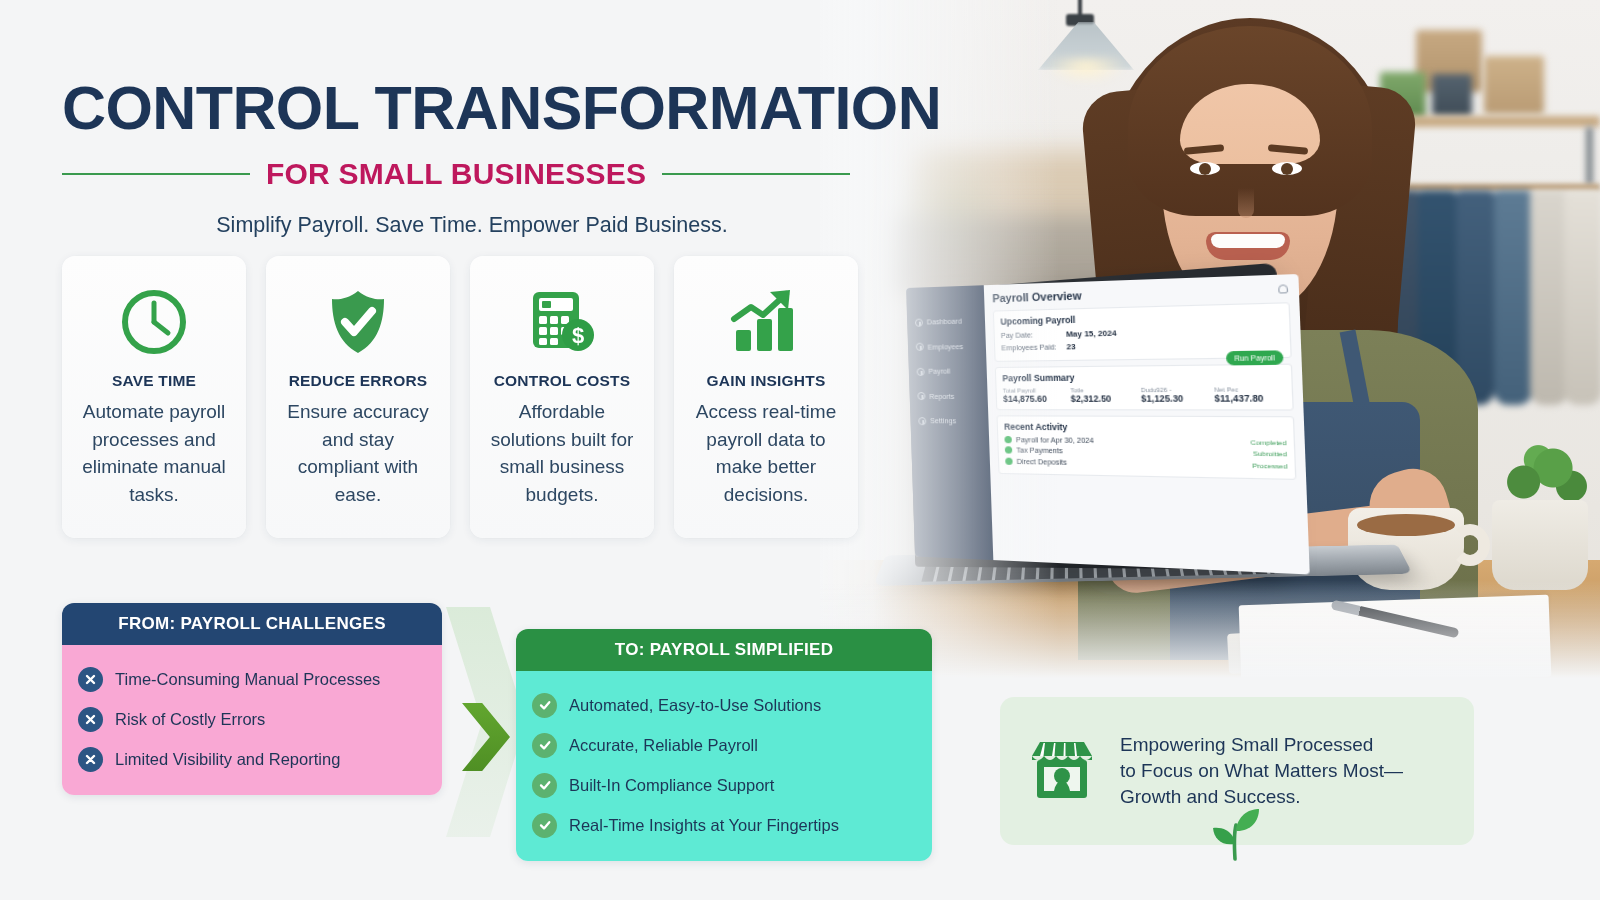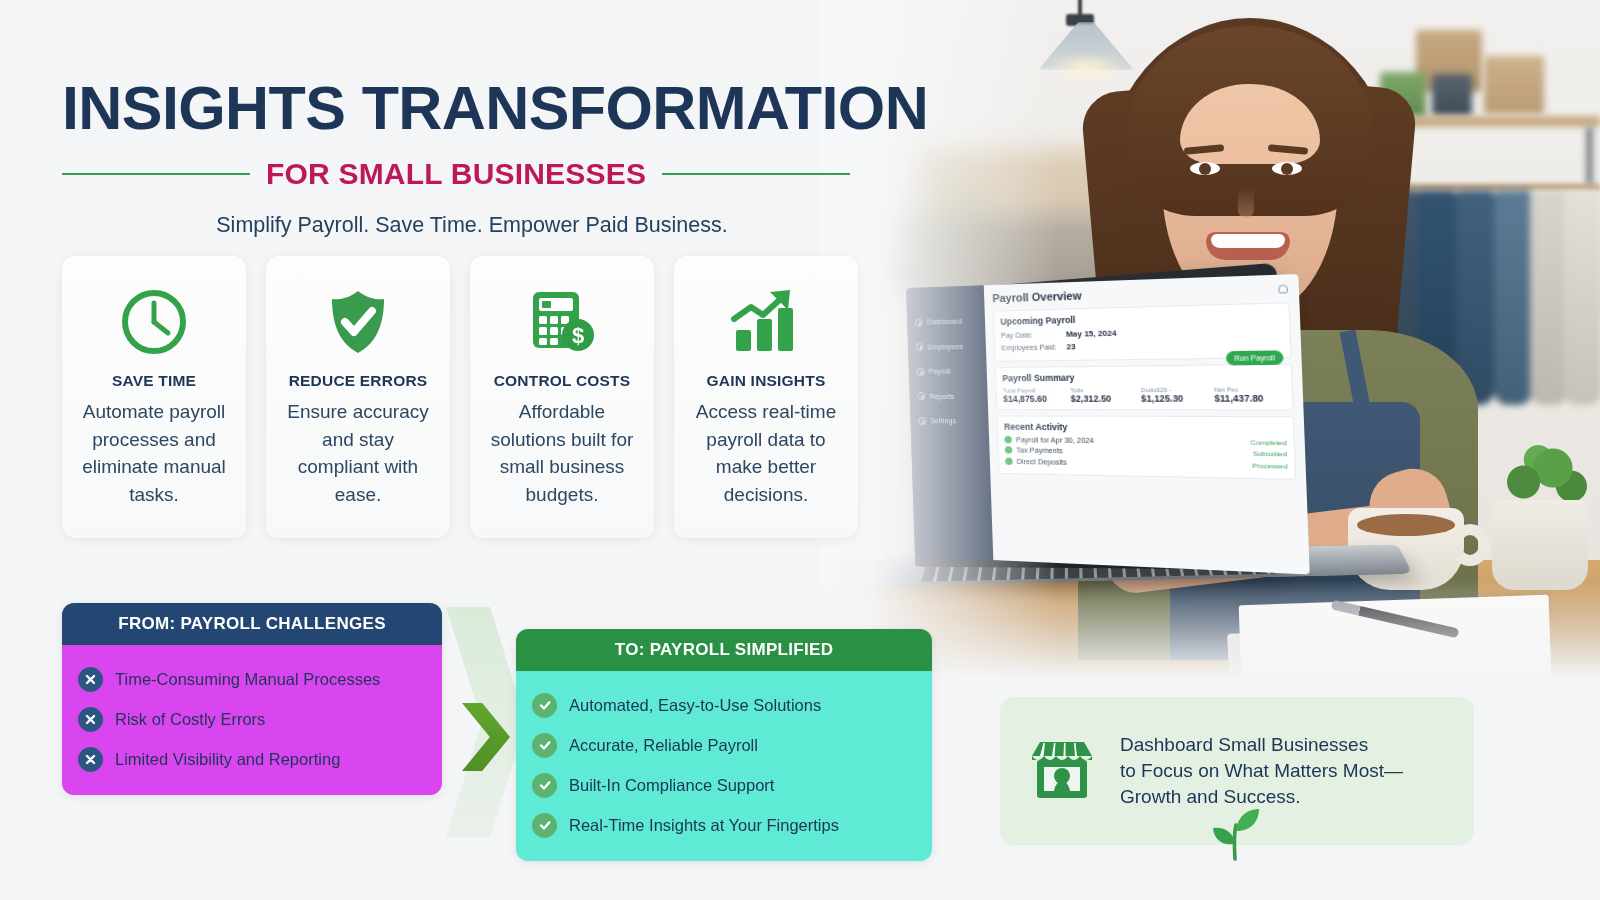--- a/index.html
+++ b/index.html
@@ -280,21 +280,21 @@
     box-shadow: 0 2px 9px rgba(30,50,80,.10); }
   #to-panel   { position:absolute; left: 516px; top: 629px; width: 416px; border-radius: 12px; overflow:hidden;
     box-shadow: 0 2px 9px rgba(30,50,80,.10); }
   .panel-head {
     text-align:center; color:#fff; font-weight:800; font-size: 17px;
     letter-spacing:.3px; padding: 11px 8px;
   }
   .panel-head.navy { background:#234672; }
   .panel-head.green{ background:#2a9044; }
   .panel-body { padding: 14px 16px 16px; }
-  .panel-body.navy { background:#d946ef; }
+  .panel-body.navy { background:#f9a8d4; }
   .panel-body.green{ background:#5eead4; }
   .pitem { display:flex; align-items:center; gap: 12px; padding: 7.5px 0; }
   .pitem-label { font-size: 16.5px; color:#1d3557; }
   .badge { width: 25px; height: 25px; border-radius:50%; flex:none;
            display:flex; align-items:center; justify-content:center; }
   .badge.x { background:#2c5584; }
   .badge.c { background:#5cb270; }
 
   
   #arrow { position:absolute; left: 446px; top: 607px; width: 80px; height: 230px; }
@@ -478,21 +478,21 @@
         </div>
       </div>
     </div>
   </div>
 
   <div class="fade-left"></div>
   <div class="fade-bottom"></div>
 </div>
 
 <div id="headline">
-  <div class="h1">INSIGHTS TRANSFORMATION</div>
+  <div class="h1">CONTROL TRANSFORMATION</div>
   <div class="subrow">
     <span class="rule left"></span>
     <span class="h2">FOR SMALL BUSINESSES</span>
     <span class="rule right"></span>
   </div>
   <div class="tagline">Simplify Payroll. Save Time. Empower Paid Business.</div>
 </div>
 
 <div id="cards">
 
@@ -643,21 +643,21 @@
         <path d="M49 20 L48 7 L49.5 7 L51 20 Z"></path>
       </g>
       <path d="M6 20 Q12 28 18 20 Q24 28 30 20 Q36 28 42 20 Q48 28 54 20 Q60 28 66 20 L66 24 L6 24 Z" fill="#2e9348"></path>
       <rect x="11" y="24" width="50" height="38" rx="3" fill="#2e9348"></rect>
       <rect x="18" y="31" width="36" height="24" fill="#eef6ee"></rect>
       <circle cx="36" cy="40" r="8" fill="#2e9348"></circle>
       <path d="M28 55 Q30 45 36 45 Q42 45 44 55 Z" fill="#2e9348"></path>
     </svg>
   </div>
   <div class="cta-text">
-    <div>Dashboard Small Businesses</div>
+    <div>Empowering Small Processed</div>
     <div>to Focus on What Matters Most—</div>
     <div>Growth and Success.</div>
   </div>
   <div class="sprout">
     <svg width="60" height="58" viewBox="0 0 60 58">
       <path d="M30 56 C29 40 29 30 31 22" fill="none" stroke="#3a9a4e" stroke-width="3.6" stroke-linecap="round"></path>
       <path d="M31 26 C34 10 46 6 54 6 C54 18 46 28 32 28 Z" fill="#44ae52"></path>
       <path d="M29 36 C25 26 15 24 8 25 C9 36 17 43 29 41 Z" fill="#36a04a"></path>
     </svg>
   </div>

